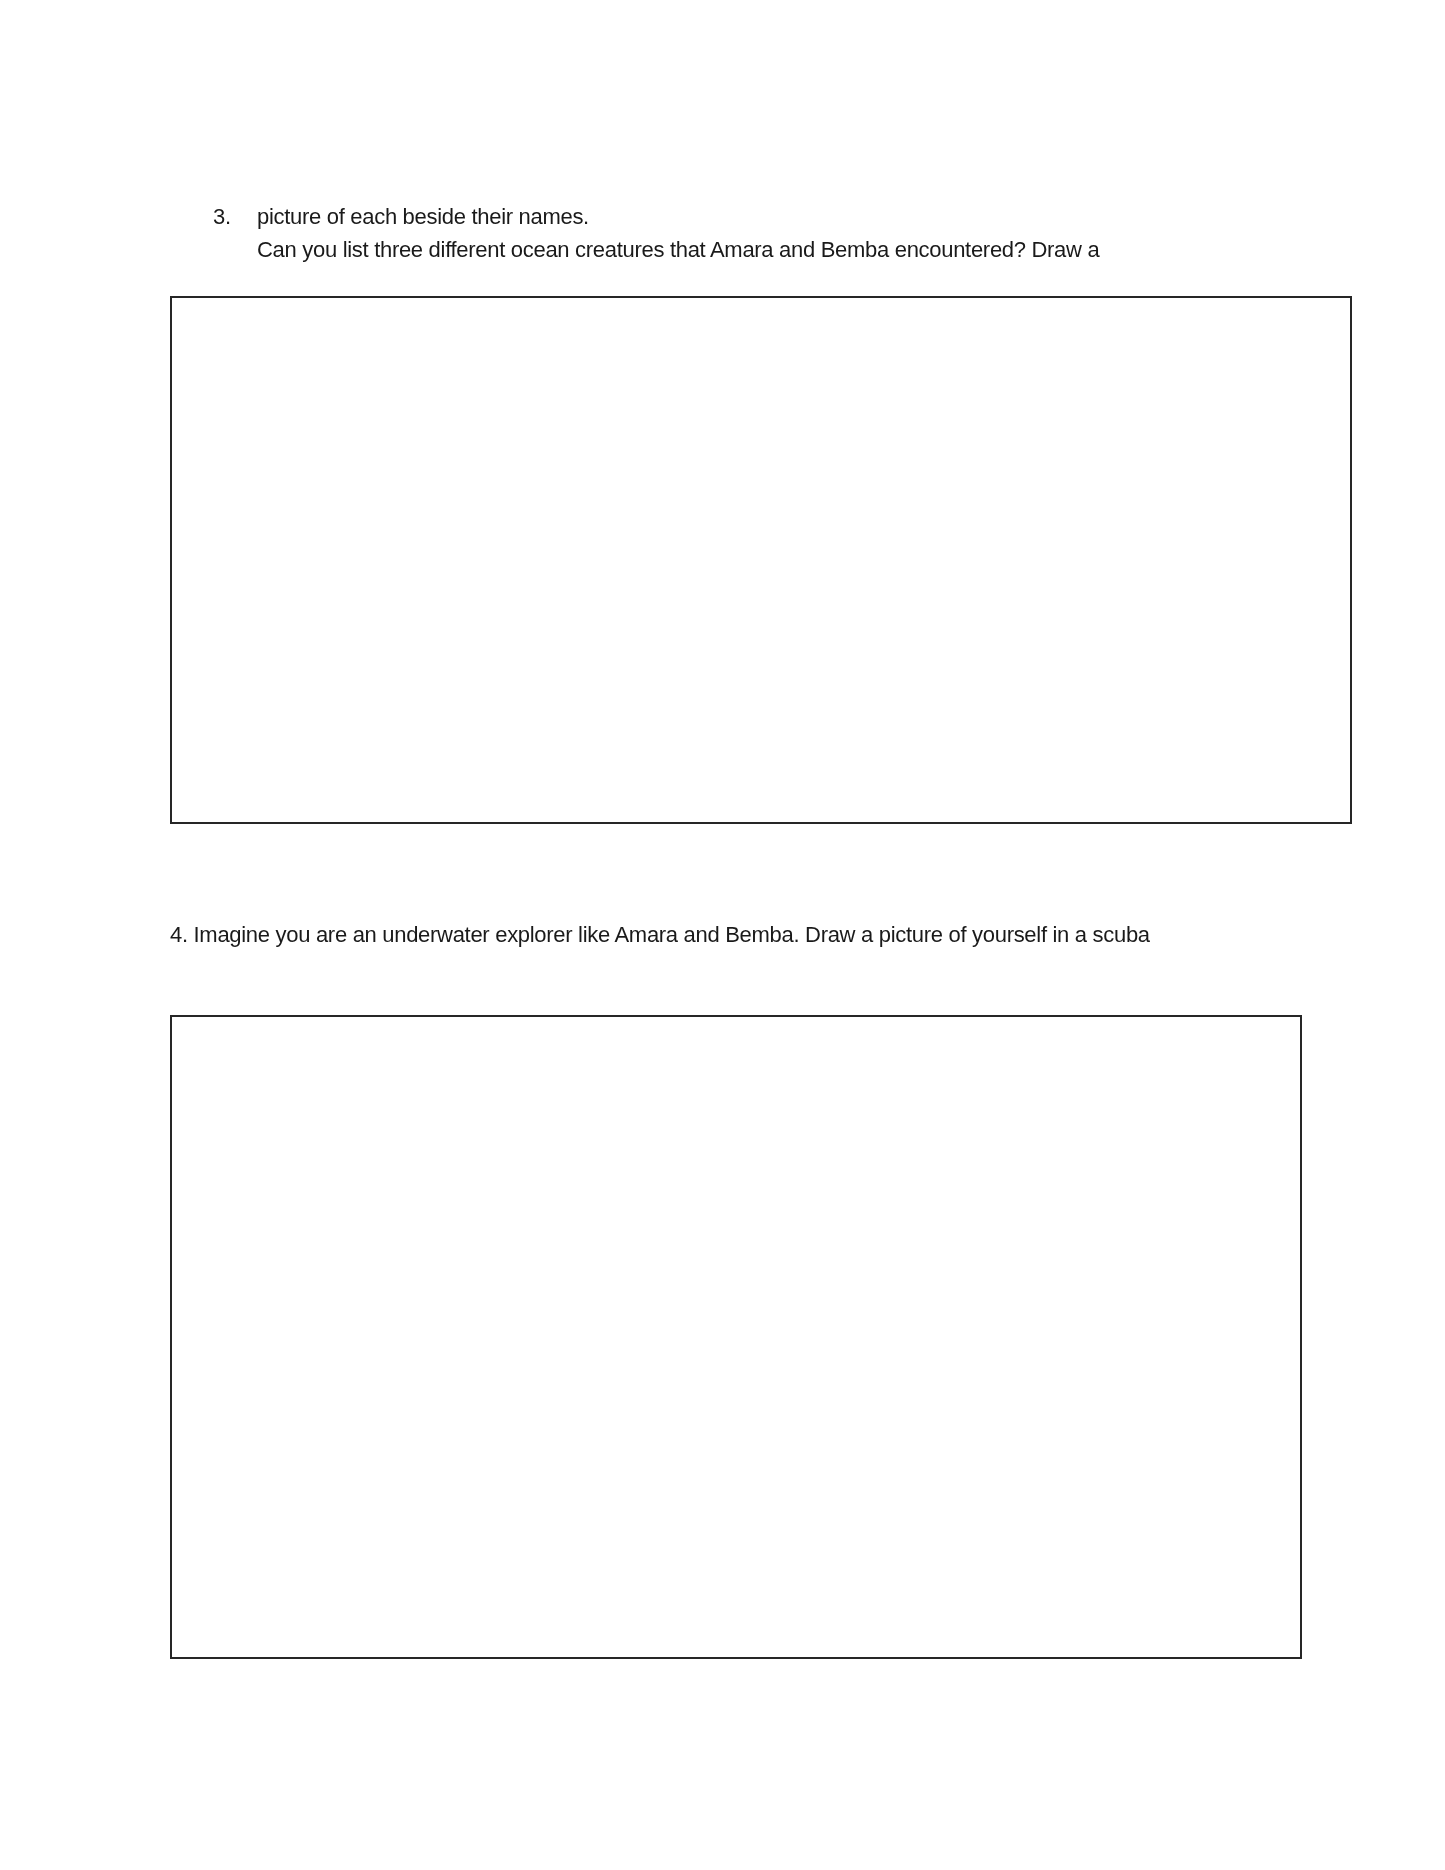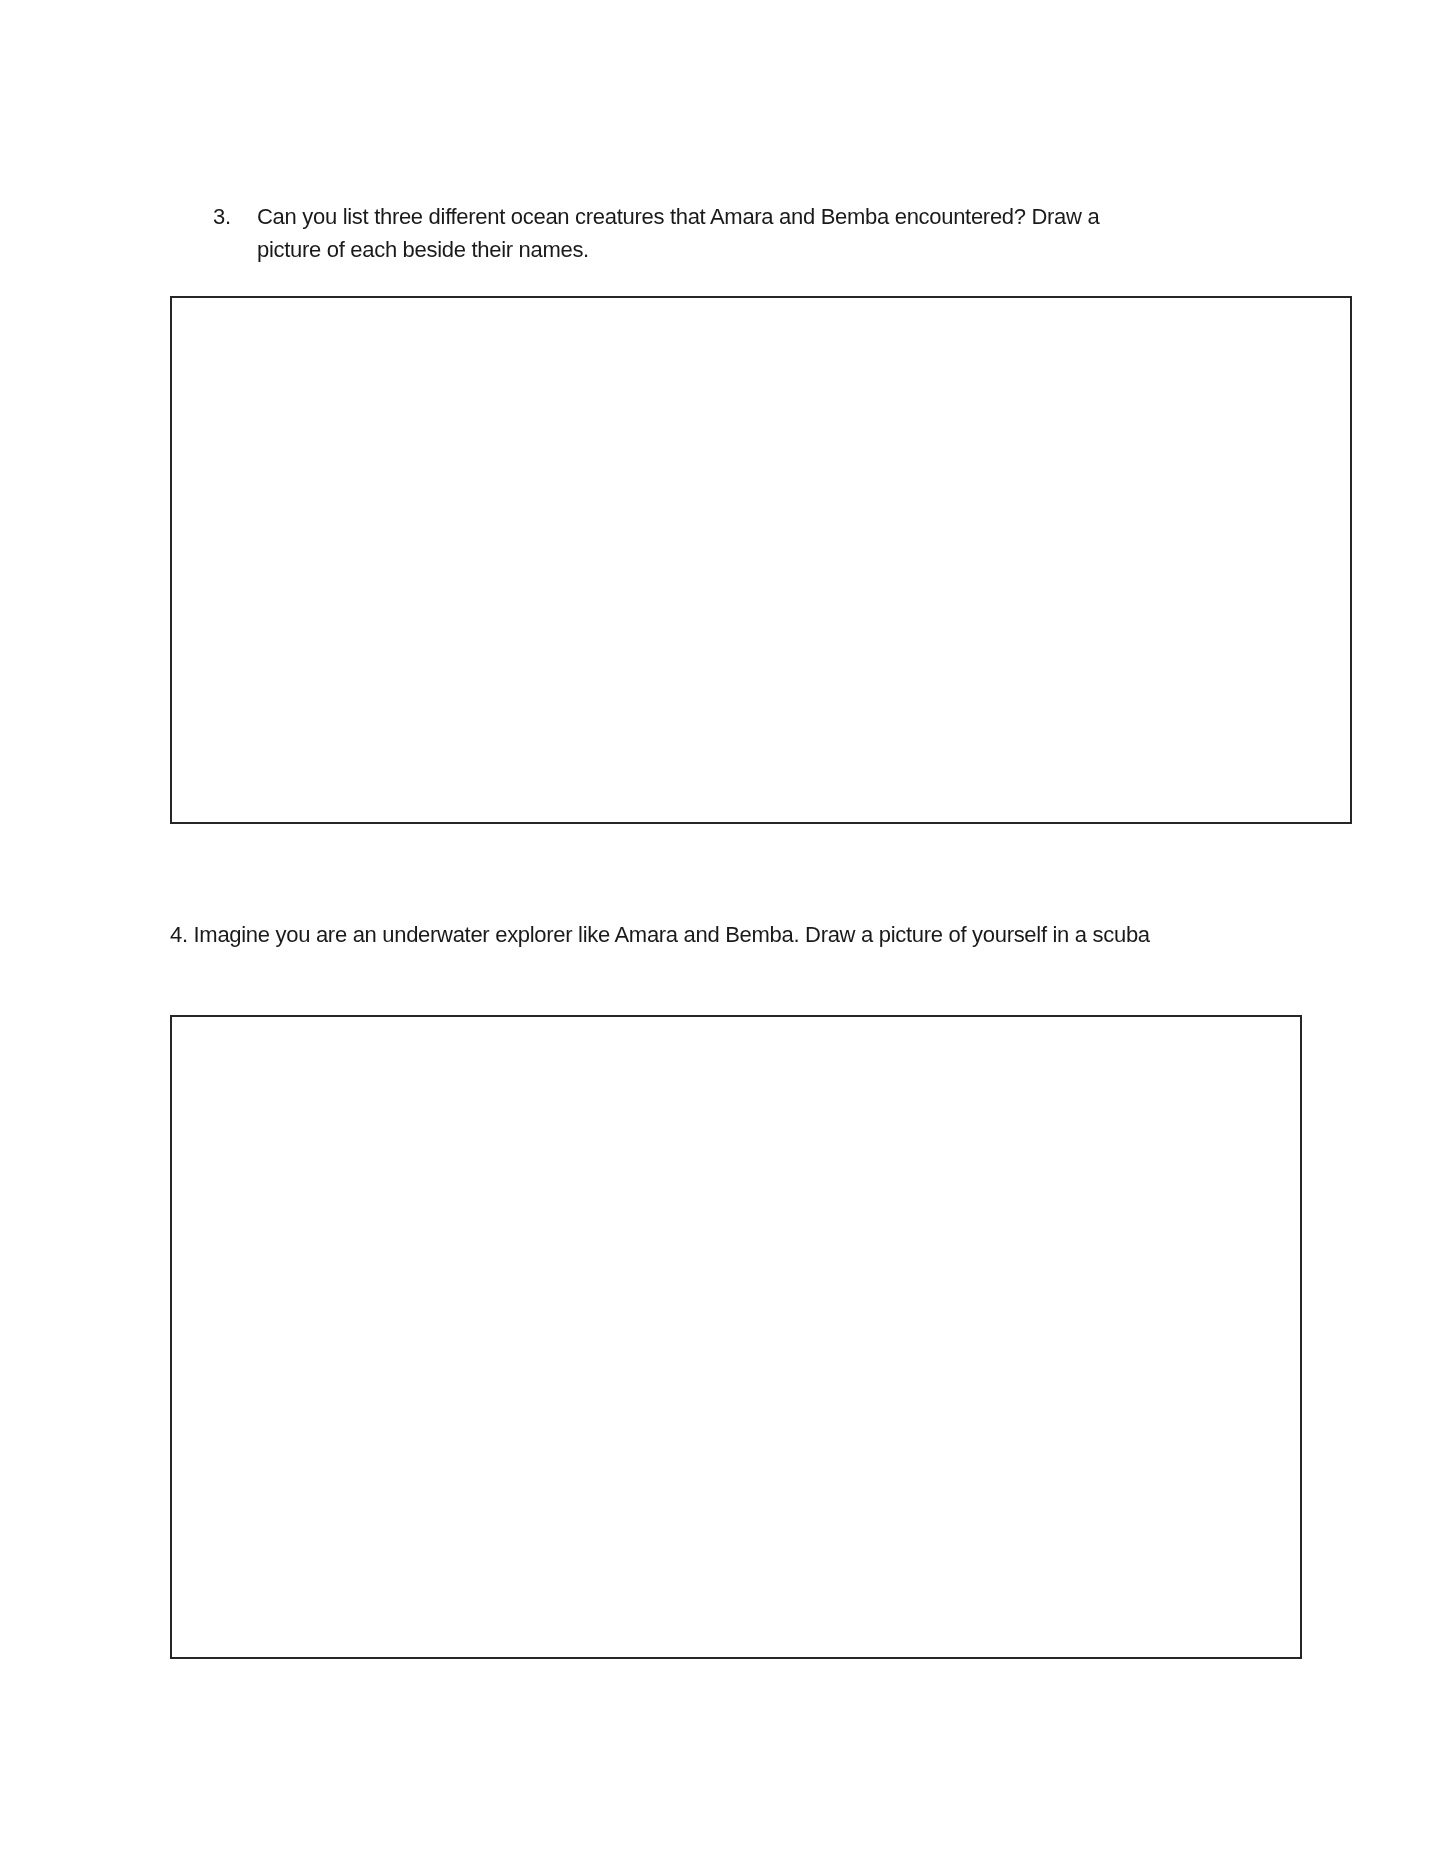--- a/index.html
+++ b/index.html
@@ -70,22 +70,22 @@
   }
 </style>
 </head>
 <body>
 
 <div class="page">
 
   <div class="q3-block question-text">
     <span class="q3-number">3.</span>
     <span class="q3-lines">
+      <span class="line">picture of each beside their names.</span>
       <span class="line">Can you list three different ocean creatures that Amara and Bemba encountered? Draw a</span>
-      <span class="line">picture of each beside their names.</span>
     </span>
   </div>
 
   <div class="drawing-box drawing-box-1"></div>
 
   <div class="q4-block question-text">
     <span class="line">4. Imagine you are an underwater explorer like Amara and Bemba. Draw a picture of yourself in a scuba</span>
   </div>
 
   <div class="drawing-box drawing-box-2"></div>

